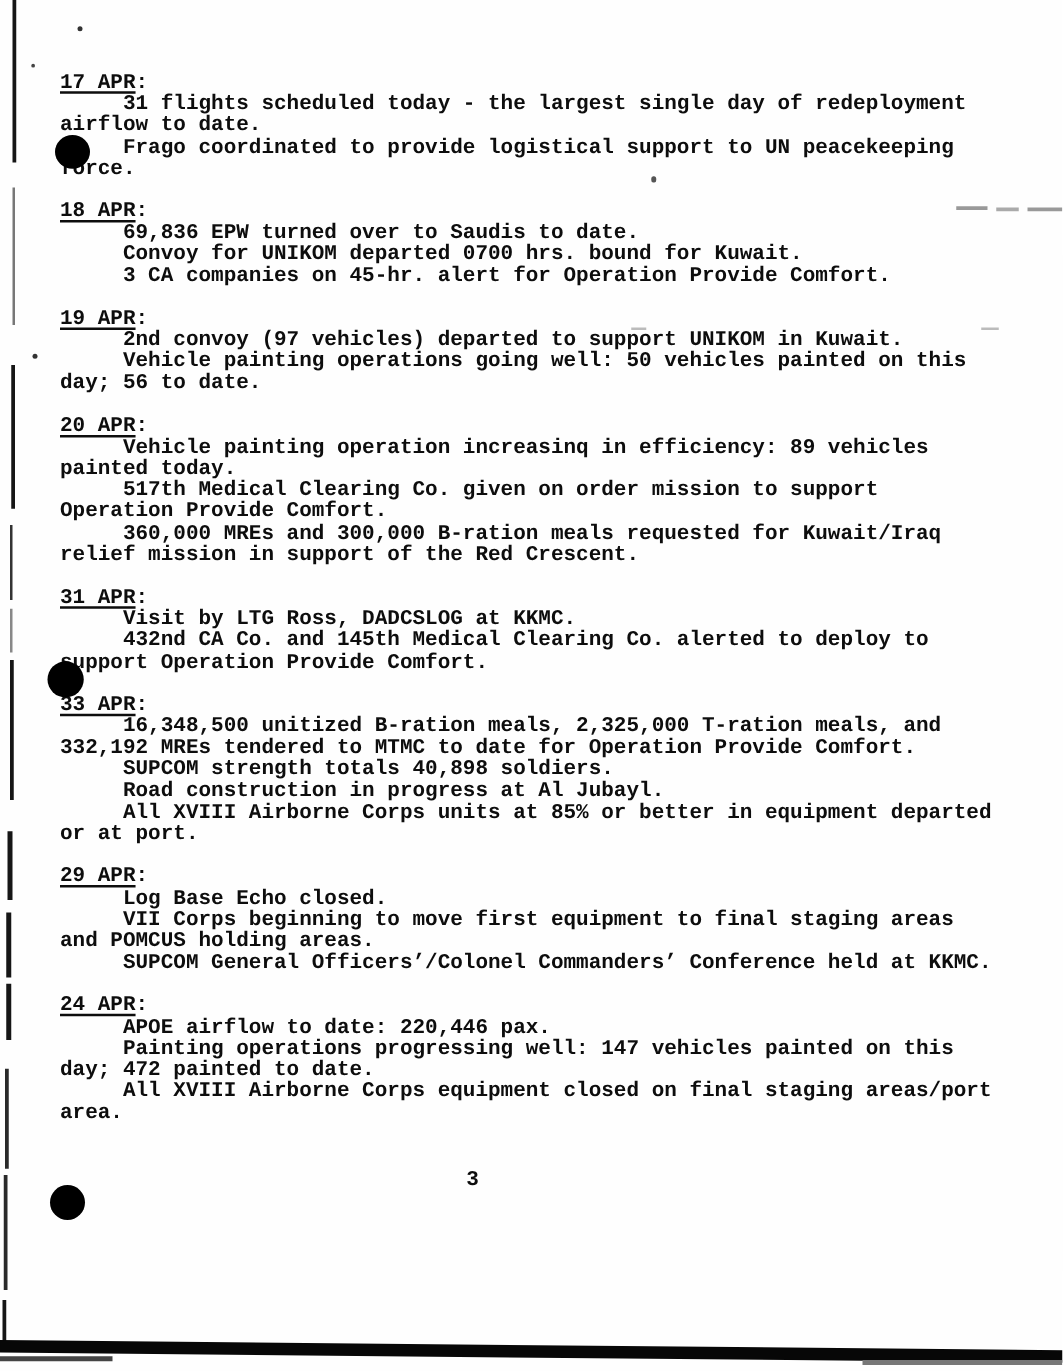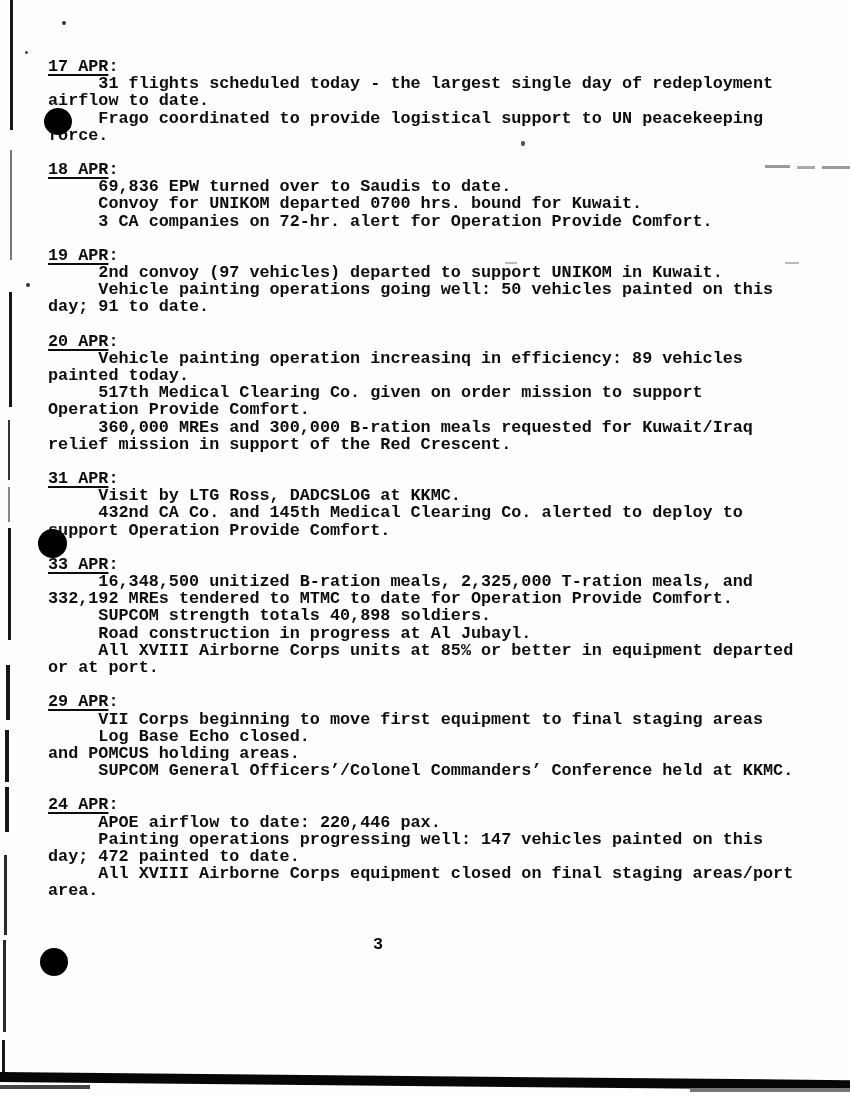--- a/index.html
+++ b/index.html
@@ -47,28 +47,28 @@
       <div class="line">     31 flights scheduled today - the largest single day of redeployment</div>
       <div class="line">airflow to date.</div>
       <div class="line">     Frago coordinated to provide logistical support to UN peacekeeping</div>
       <div class="line">force.</div>
     </div>
 
     <div class="section">
       <div class="line"><span class="date">18 APR</span><span>:</span></div>
       <div class="line">     69,836 EPW turned over to Saudis to date.</div>
       <div class="line">     Convoy for UNIKOM departed 0700 hrs. bound for Kuwait.</div>
-      <div class="line">     3 CA companies on 72-hr. alert for Operation Provide Comfort.</div>
+      <div class="line">     3 CA companies on 45-hr. alert for Operation Provide Comfort.</div>
     </div>
 
     <div class="section">
       <div class="line"><span class="date">19 APR</span><span>:</span></div>
       <div class="line">     2nd convoy (97 vehicles) departed to support UNIKOM in Kuwait.</div>
       <div class="line">     Vehicle painting operations going well: 50 vehicles painted on this</div>
-      <div class="line">day; 91 to date.</div>
+      <div class="line">day; 56 to date.</div>
     </div>
 
     <div class="section">
       <div class="line"><span class="date">20 APR</span><span>:</span></div>
       <div class="line">     Vehicle painting operation increasinq in efficiency: 89 vehicles</div>
       <div class="line">painted today.</div>
       <div class="line">     517th Medical Clearing Co. given on order mission to support</div>
       <div class="line">Operation Provide Comfort.</div>
       <div class="line">     360,000 MREs and 300,000 B-ration meals requested for Kuwait/Iraq</div>
       <div class="line">relief mission in support of the Red Crescent.</div>
@@ -86,22 +86,22 @@
       <div class="line">     16,348,500 unitized B-ration meals, 2,325,000 T-ration meals, and</div>
       <div class="line">332,192 MREs tendered to MTMC to date for Operation Provide Comfort.</div>
       <div class="line">     SUPCOM strength totals 40,898 soldiers.</div>
       <div class="line">     Road construction in progress at Al Jubayl.</div>
       <div class="line">     All XVIII Airborne Corps units at 85% or better in equipment departed</div>
       <div class="line">or at port.</div>
     </div>
 
     <div class="section">
       <div class="line"><span class="date">29 APR</span><span>:</span></div>
+      <div class="line">     Log Base Echo closed.</div>
       <div class="line">     VII Corps beginning to move first equipment to final staging areas</div>
-      <div class="line">     Log Base Echo closed.</div>
       <div class="line">and POMCUS holding areas.</div>
       <div class="line">     SUPCOM General Officers’/Colonel Commanders’ Conference held at KKMC.</div>
     </div>
 
     <div class="section">
       <div class="line"><span class="date">24 APR</span><span>:</span></div>
       <div class="line">     APOE airflow to date: 220,446 pax.</div>
       <div class="line">     Painting operations progressing well: 147 vehicles painted on this</div>
       <div class="line">day; 472 painted to date.</div>
       <div class="line">     All XVIII Airborne Corps equipment closed on final staging areas/port</div>

